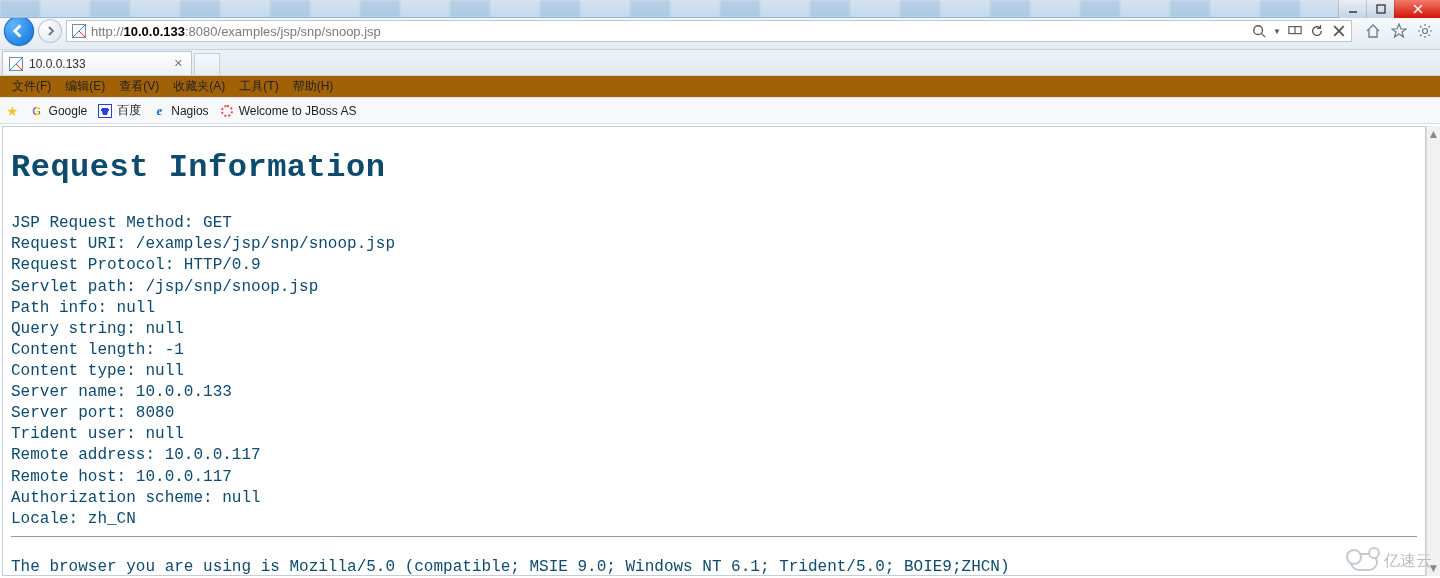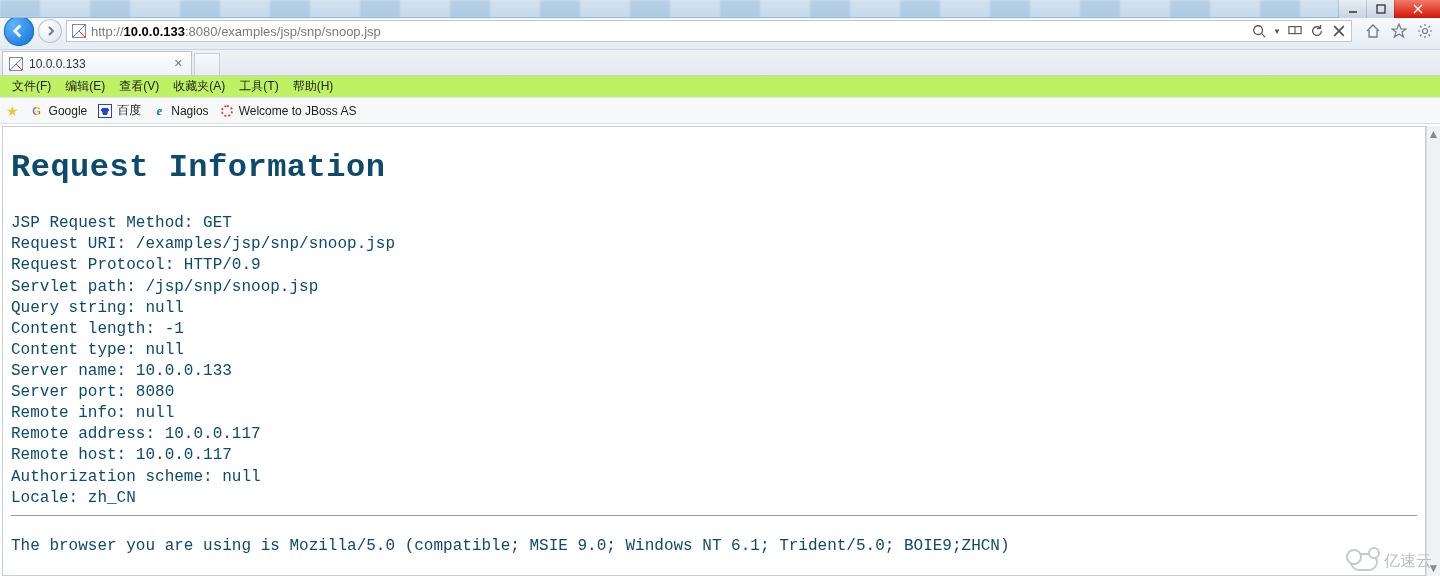--- a/index.html
+++ b/index.html
@@ -26,21 +26,21 @@
   .addr-right { display:flex; align-items:center; gap:6px; color:#555; padding-left:6px; }
   .addr-right .ico { width:16px; height:16px; display:flex; align-items:center; justify-content:center; cursor:pointer; }
   .ie-tools { display:flex; align-items:center; gap:8px; padding-left:8px; }
   .ie-tools .ico { width:18px; height:18px; color:#6a7c8d; cursor:pointer; display:flex; align-items:center; justify-content:center; }
   
   .tab-strip { height:26px; background:linear-gradient(#eef2f6,#e2e9f0); border-bottom:1px solid #c8d3df; display:flex; align-items:flex-end; padding-left:2px; }
   .tab { height:24px; min-width:190px; background:linear-gradient(#fdfefe,#eef3f8); border:1px solid #b8c5d2; border-bottom:none; display:flex; align-items:center; padding:0 6px; gap:6px; font-size:12px; color:#333; cursor:pointer; }
   .tab .close-x { margin-left:auto; color:#777; cursor:pointer; font-size:11px; padding:0 2px; }
   .newtab { width:26px; height:22px; margin-left:2px; background:linear-gradient(#f6f9fb,#e6edf4); border:1px solid #c3d0dd; border-bottom:none; cursor:pointer; }
   
-  .menu-bar { height:22px; display:flex; align-items:center; gap:2px; padding:0 6px; font-size:12px; color:#222; border-bottom:1px solid #dfe5eb; background:#bef264; }
+  .menu-bar { height:22px; display:flex; align-items:center; gap:2px; padding:0 6px; font-size:12px; color:#222; border-bottom:1px solid #dfe5eb; background:#a16207; }
   .menu-item { padding:2px 6px; cursor:pointer; }
   
   .fav-bar { height:26px; display:flex; align-items:center; gap:10px; padding:0 6px; font-size:12px; color:#222; border-bottom:1px solid #d7dee5; background:#f6f8fa; }
   .fav-bar .star { color:#f4c430; font-size:14px; }
   .fav-link { display:flex; align-items:center; gap:4px; cursor:pointer; }
   .fav-link .fi { width:16px; height:16px; display:flex; align-items:center; justify-content:center; }
   .g-ico { font-weight:bold; font-size:11px; background:linear-gradient(90deg,#4285F4 25%,#EA4335 25% 50%,#FBBC05 50% 75%,#34A853 75%); -webkit-background-clip:text; color:transparent; }
   .baidu-ico { width:14px; height:14px; border:1px solid #2a3fd8; background:#fff; position:relative; }
   .baidu-ico::after{content:""; position:absolute; inset:2px; background:radial-gradient(circle at 30% 40%, #2a3fd8 30%, transparent 31%), radial-gradient(circle at 70% 40%, #2a3fd8 30%, transparent 31%), radial-gradient(circle at 50% 75%, #2a3fd8 35%, transparent 36%);}
   .ie-ico { color:#1e6fc0; font-style:italic; font-weight:bold; font-family:Georgia,serif; font-size:13px; }
@@ -199,26 +199,27 @@
     </span>
 </div>
 
 <div class="content-wrap">
   <div class="content">
     <h1>Request Information</h1>
     <div>JSP Request Method: GET</div>
     <div>Request URI: /examples/jsp/snp/snoop.jsp</div>
     <div>Request Protocol: HTTP/0.9</div>
     <div>Servlet path: /jsp/snp/snoop.jsp</div>
+    <div>Path info: null</div>
     <div>Query string: null</div>
     <div>Content length: -1</div>
     <div>Content type: null</div>
     <div>Server name: 10.0.0.133</div>
     <div>Server port: 8080</div>
-    <div>Remote info: null</div>
+    <div>Trident user: null</div>
     <div>Remote address: 10.0.0.117</div>
     <div>Remote host: 10.0.0.117</div>
     <div>Authorization scheme: null</div>
     <div>Locale: zh_CN</div>
     <hr>
     <div class="ua">The browser you are using is Mozilla/5.0 (compatible; MSIE 9.0; Windows NT 6.1; Trident/5.0; BOIE9;ZHCN)</div>
   </div>
 </div>
 
 <div class="vscroll">

